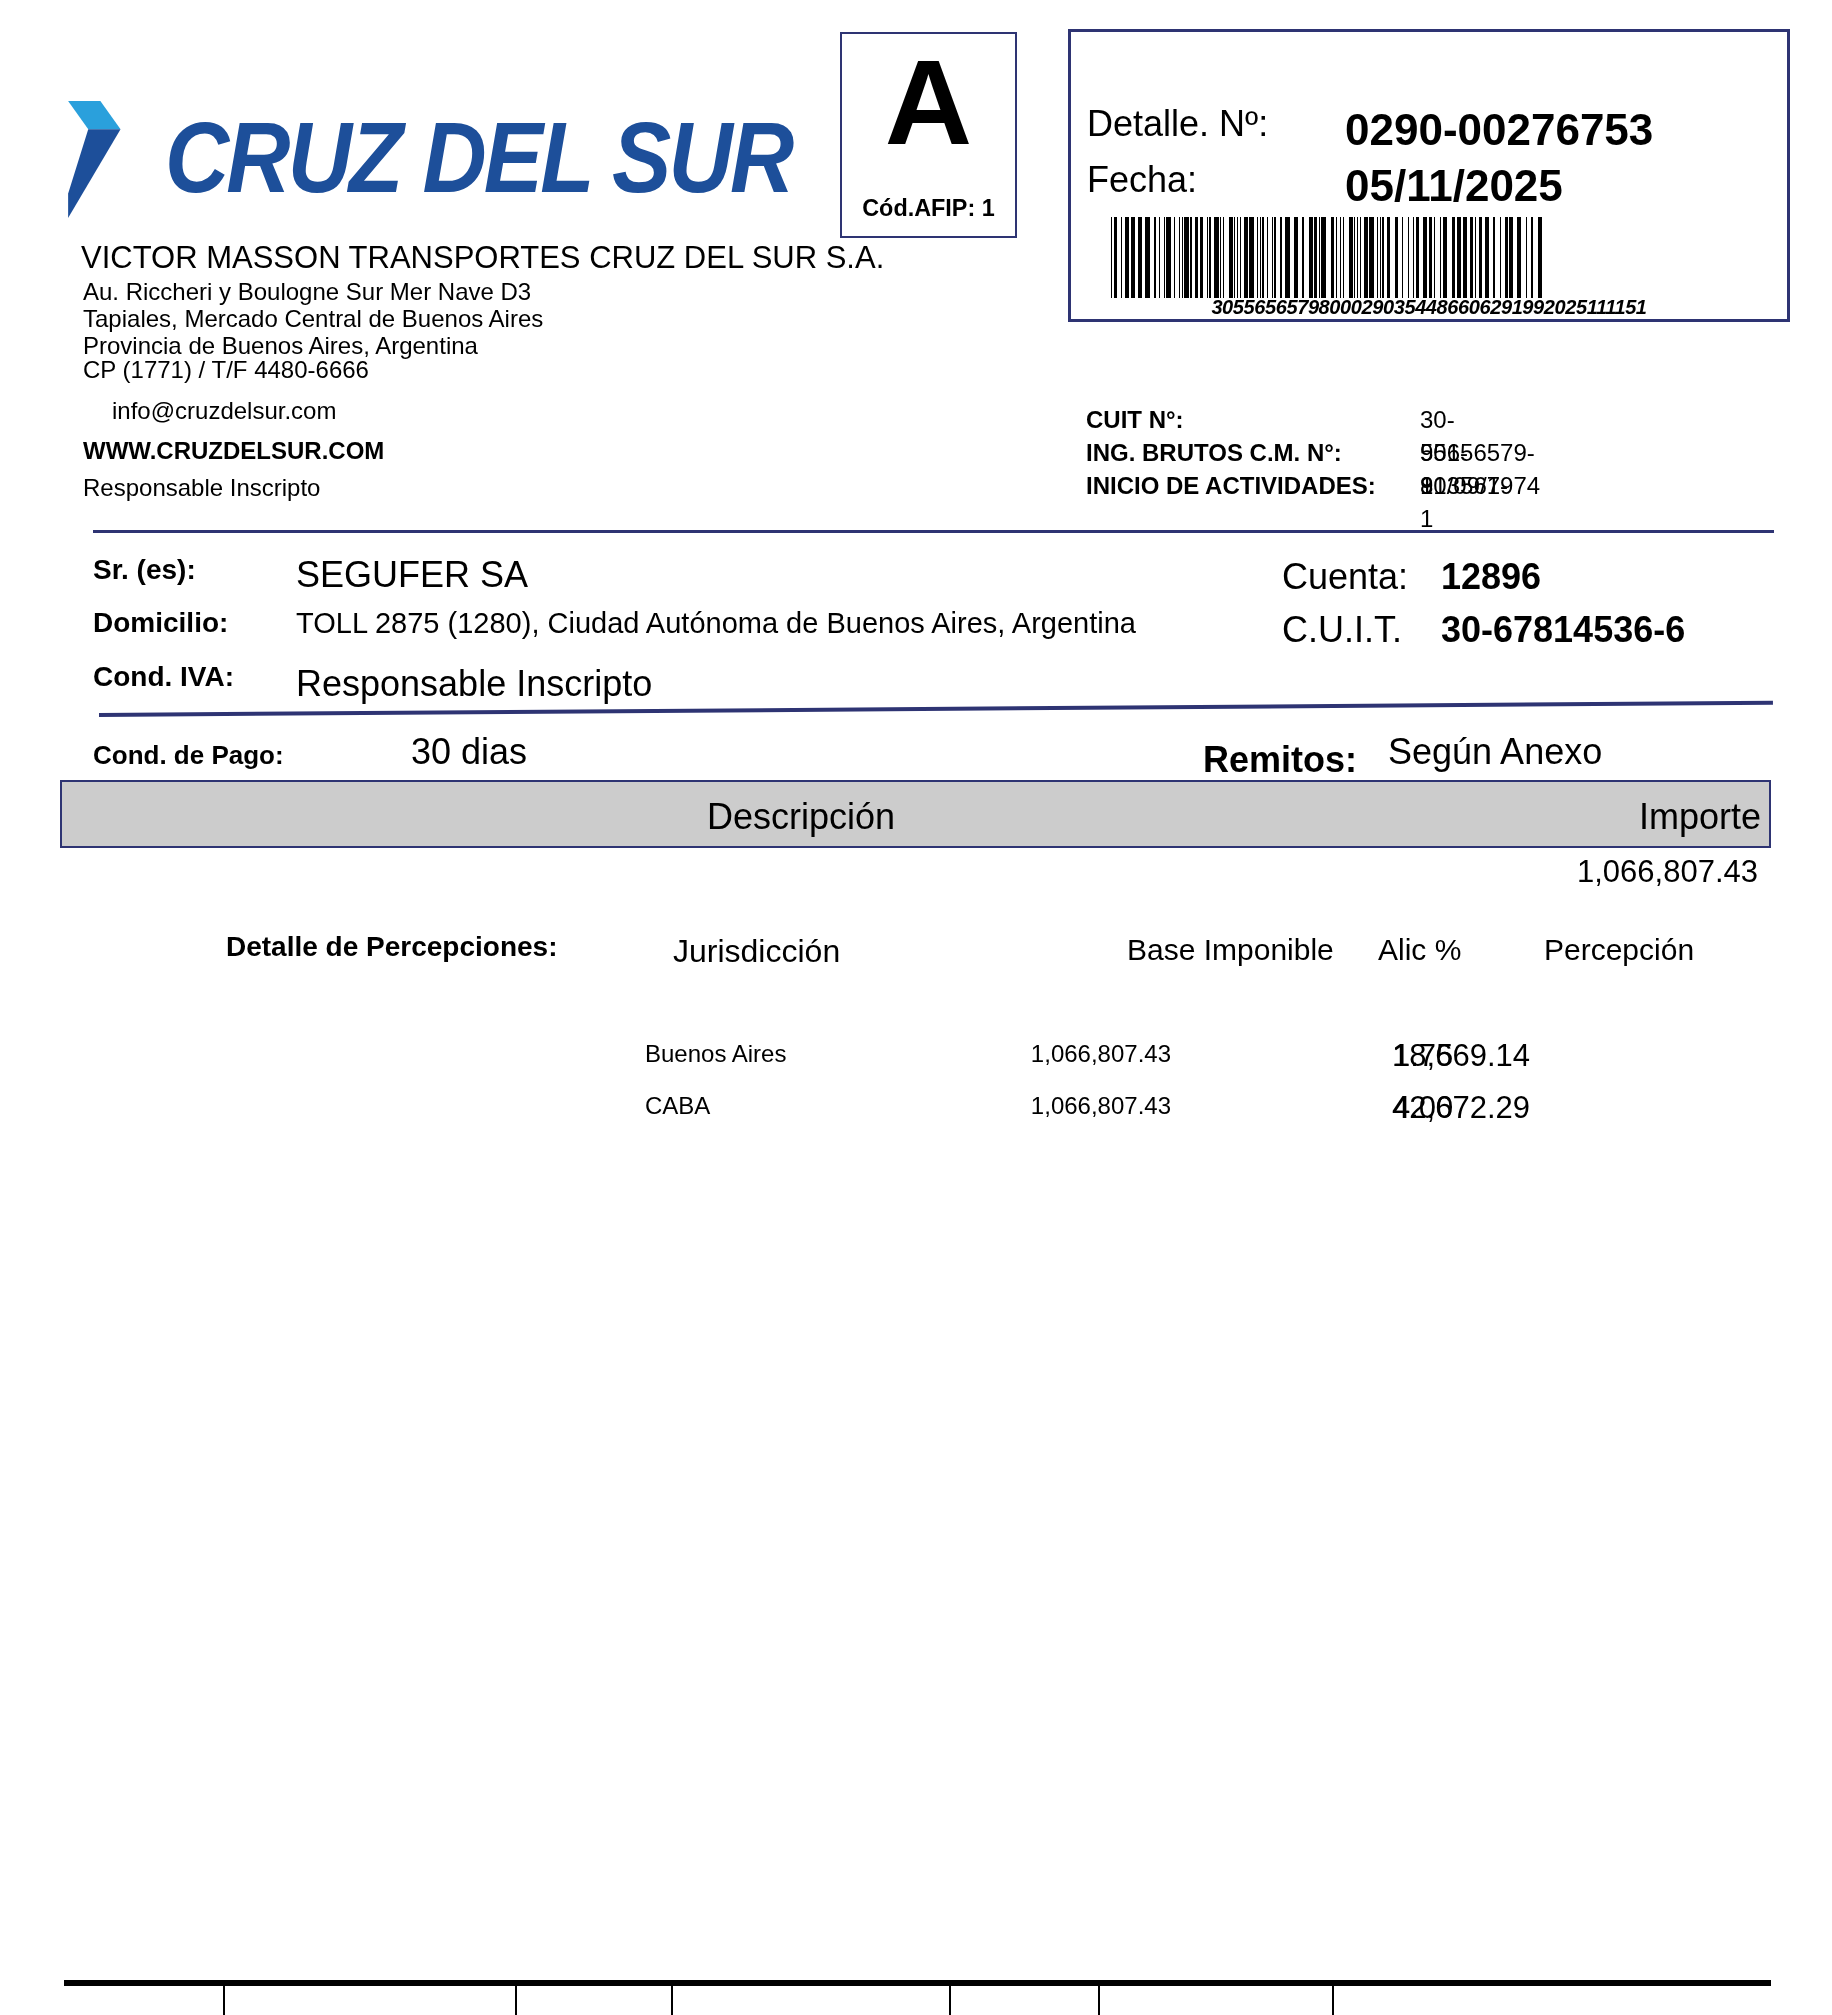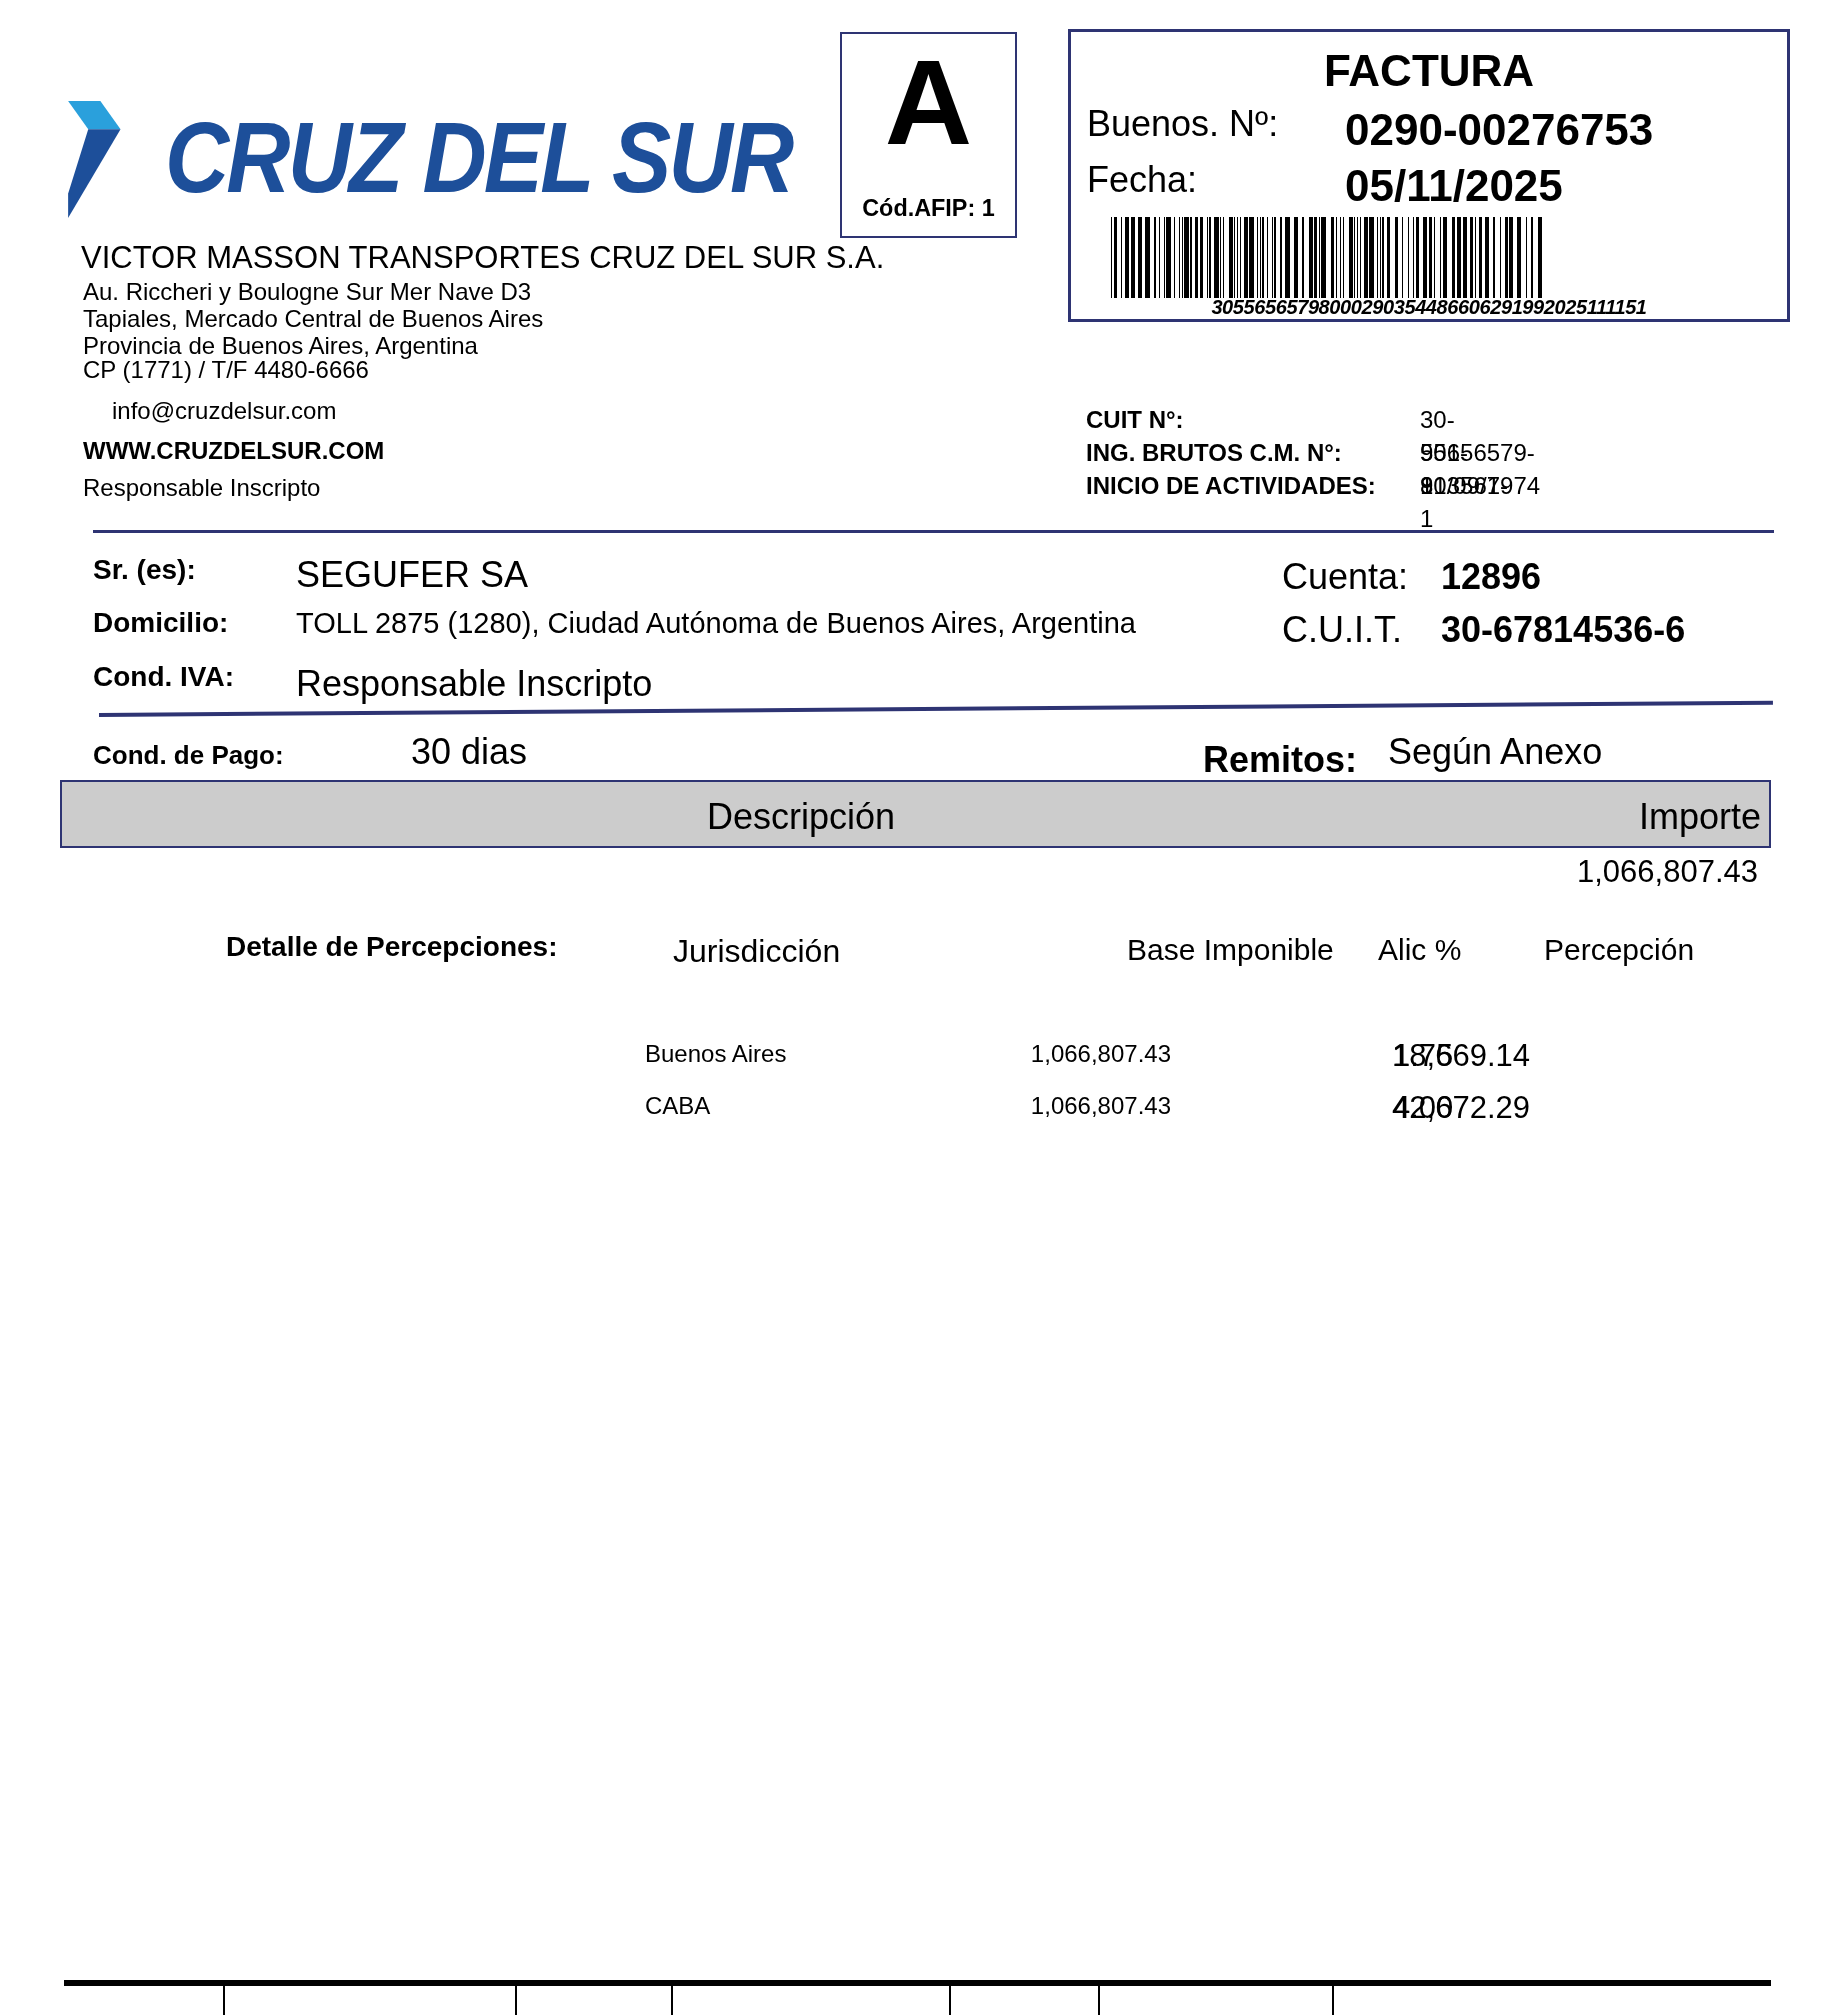--- a/index.html
+++ b/index.html
@@ -30,22 +30,21 @@
   </svg>
   <div class="abs logo-text" style="left:101px; top:0px; line-height:121px;">CRUZ DEL SUR</div>
 </div>
 
 <div class="abs abox" style="left:840px; top:32px; width:173px; height:202px;">
   <div class="abs b" style="left:0; right:0; top:8px; text-align:center; font-size:121px; line-height:121px;">A</div>
   <div class="abs b" style="left:0; right:0; top:161px; text-align:center; font-size:23.4px;">Cód.AFIP: 1</div>
 </div>
 
 <div class="abs fbox" style="left:1068px; top:29px; width:716px; height:287px;">
-  <div class="abs b" style="left:0; right:0; top:14px; text-align:center; font-size:44px;">FACTURA</div>
-  <div class="abs" style="left:16px; top:71px; font-size:36px;">Buenos. Nº:</div>
+  <div class="abs" style="left:16px; top:71px; font-size:36px;">Detalle. Nº:</div>
   <div class="abs b" style="left:274px; top:73px; font-size:44px;">0290-00276753</div>
   <div class="abs" style="left:16px; top:127px; font-size:36px;">Fecha:</div>
   <div class="abs b" style="left:274px; top:129px; font-size:44px;">05/11/2025</div>
   <div class="abs barcode" id="barcode" style="left:40px; top:185px; width:653px;">
       <span style="width: 1.2px;"></span>
       <span style="width: 1.6px; background: transparent;"></span>
       <span style="width: 3.6px;"></span>
       <span style="width: 3.6px; background: transparent;"></span>
       <span style="width: 1.2px;"></span>
       <span style="width: 3.2px; background: transparent;"></span>

